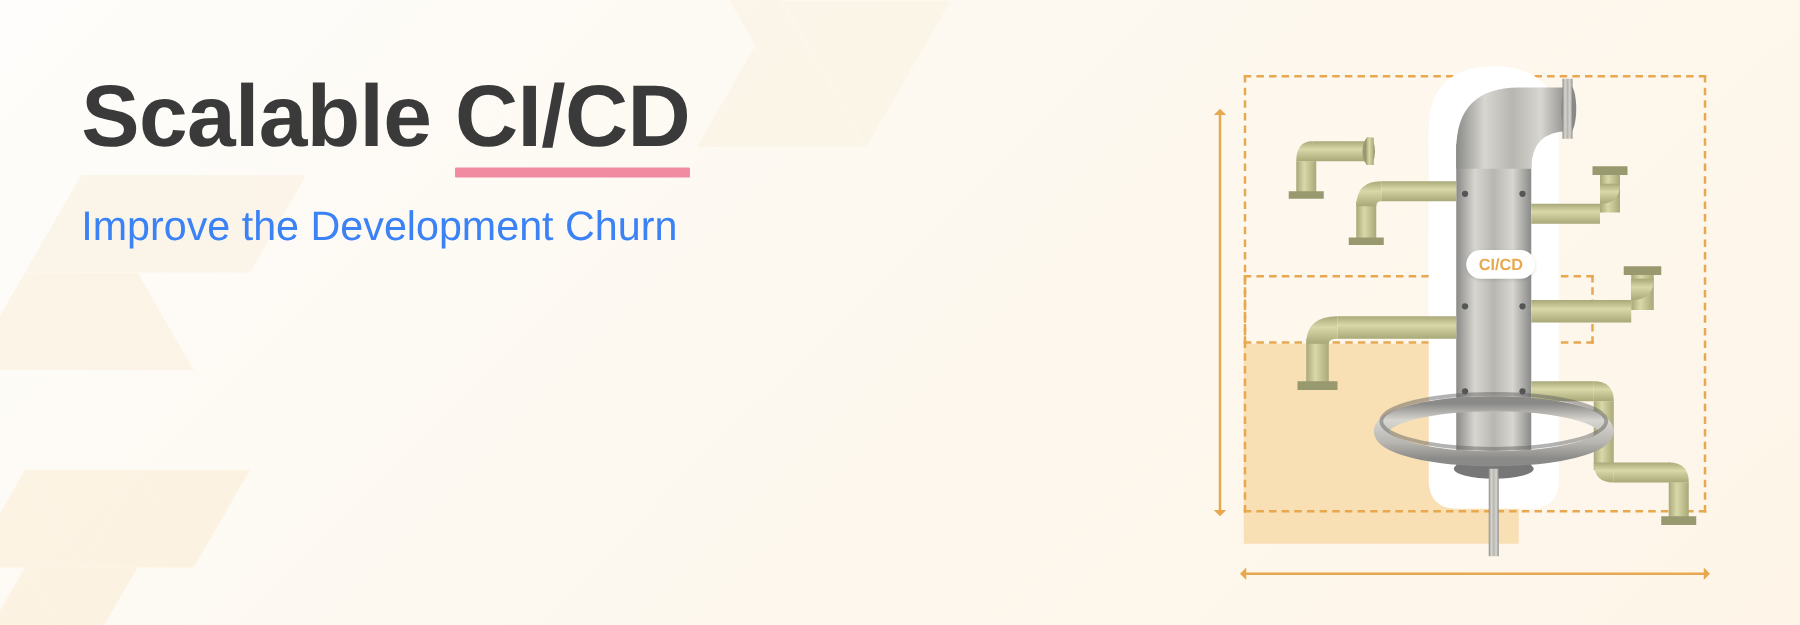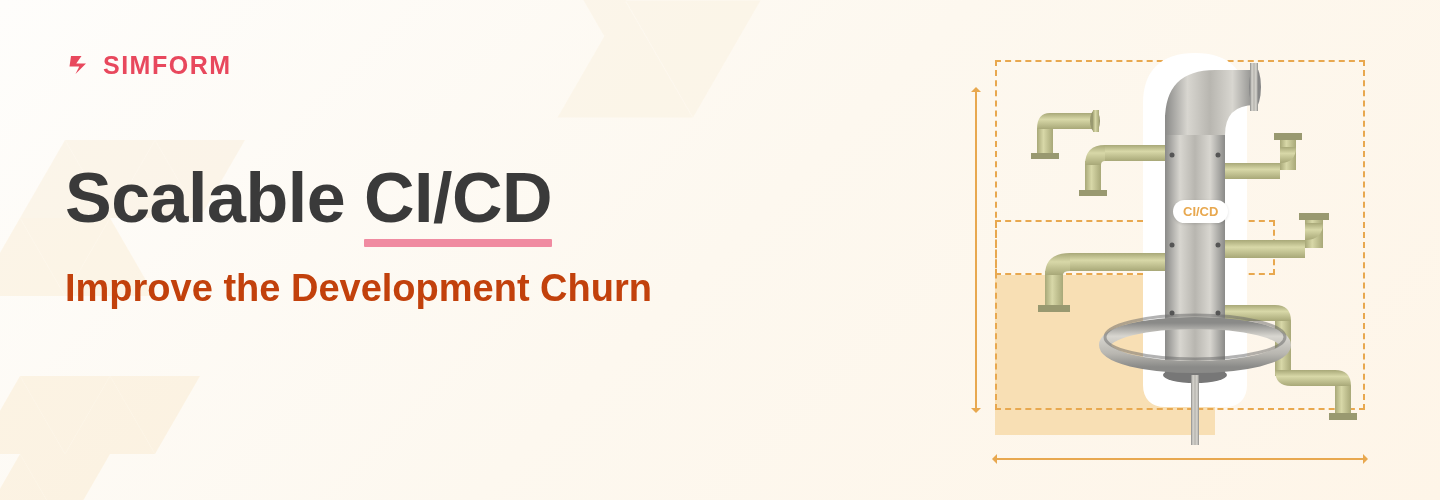--- a/index.html
+++ b/index.html
@@ -86,24 +86,24 @@
       position: absolute;
       left: 0;
       right: 0;
       bottom: -4px;
       height: 8px;
       background: #f08ba1;
       border-radius: 1px;
     }
     
     .subtitle {
-      font-size: 38px;
-      color: #c2410c;
+      font-size: 33px;
+      color: #3b82f6;
       margin-top: 24px;
-      font-weight: 700;
+      font-weight: 400;
     }
     
     .illustration {
       position: absolute;
       right: 55px;
       top: 45px;
       width: 420px;
       height: 420px;
       z-index: 2;
     }
@@ -222,26 +222,20 @@
   <div class="triangle tri-10"></div>
   <div class="triangle tri-11"></div>
   <div class="triangle tri-12"></div>
   <div class="triangle tri-13"></div>
   <div class="triangle tri-14"></div>
   <div class="triangle tri-15"></div>
   <div class="triangle tri-16"></div>
 </div>
 
 <div class="content">
-  <div class="logo">
-    <svg class="logo-icon" viewBox="0 0 40 40">
-      <path d="M 8 8 L 22 8 L 15 18 L 28 18 L 14 32 L 19 22 L 6 22 Z" fill="#e8485d"></path>
-    </svg>
-    <span class="logo-text">SIMFORM</span>
-  </div>
 
   <h1 class="title">
     <span>Scalable </span><span class="underline-word">CI/CD</span><br>
   </h1>
 
   <p class="subtitle">Improve the Development Churn</p>
 </div>
 
 <div class="illustration">
   <div class="fill-box"></div>

